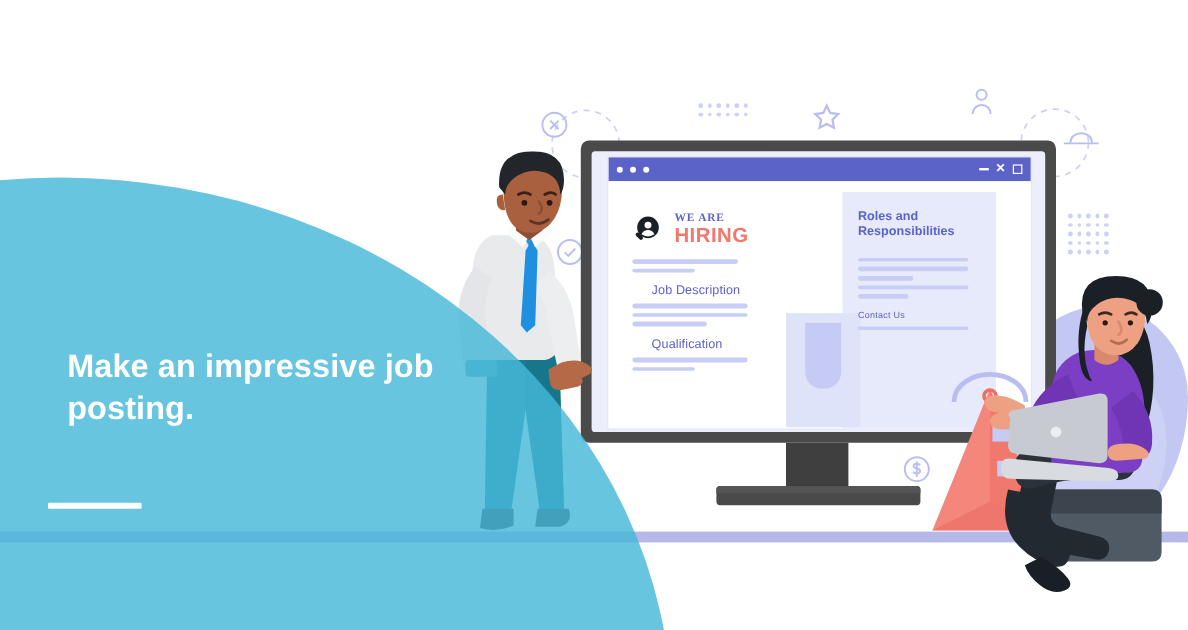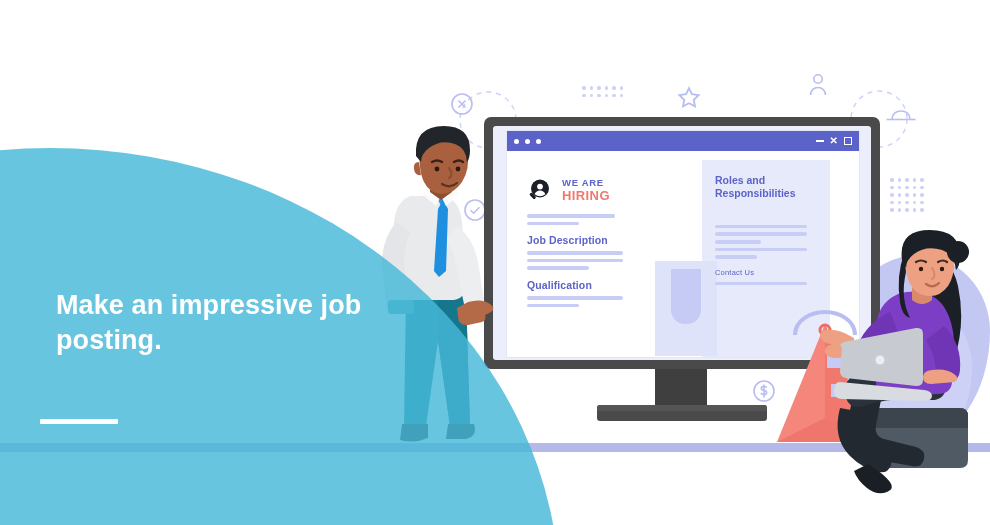--- a/index.html
+++ b/index.html
@@ -55,29 +55,29 @@
   
   .right-card{position:absolute;left:195px;top:9px;width:128px;height:197px;background:#e7eafb;}
   .doc-curl{position:absolute;left:148px;top:110px;width:62px;height:95px;background:#dfe3fa;}
   .doc-curl2{position:absolute;left:164px;top:118px;width:30px;height:55px;background:#c5cbf4;
              border-radius:0 0 14px 14px;}
 
   
   .lcol{position:absolute;left:20px;top:26px;width:120px;}
   .hiring-row{display:flex;align-items:center;gap:7px;}
   .mag-icon{width:28px;height:28px;flex:0 0 28px;position:relative;}
-  .we-are{font-size:9.5px;font-weight:bold;color:#5c63c8;letter-spacing:.7px;line-height:1.1;}
-  .hiring{font-size:13px;font-weight:bold;color:#f2786d;letter-spacing:.4px;line-height:1.15;}
-
-  .sec-h{font-size:10.5px;font-weight:bold;color:#5c63c8;margin:9px 0 5px;letter-spacing:.1px;}
+  .we-are{font-size:9.5px;font-weight:bold;color:#5c63c8;letter-spacing:.7px;line-height:1.1;font-family:Liberation Serif, serif;}
+  .hiring{font-size:17px;font-weight:bold;color:#f2786d;letter-spacing:.4px;line-height:1.15;}
+
+  .sec-h{font-size:10.5px;font-weight:normal;color:#5c63c8;margin:9px 16px 5px;letter-spacing:.1px;}
   .ln{height:3.6px;background:#c7cdf5;border-radius:2px;margin-bottom:4px;}
 
   
   .rcol{position:absolute;left:208px;top:23px;width:104px;}
-  .rhead{font-size:10.5px;font-weight:bold;color:#5c63c8;line-height:1.28;margin-bottom:24px;}
+  .rhead{font-size:10.5px;font-weight:bold;color:#5c63c8;line-height:1.28;margin-bottom:14px;}
   .contact{font-size:7.5px;font-weight:normal;color:#5c63c8;margin:9px 0 5px;letter-spacing:.2px;}
 
   
   .ico{stroke:#b9bef1;fill:none;stroke-width:1.6;}
   .dotgrid{display:grid;gap:4px;}
   .dg{width:3.5px;height:3.5px;border-radius:50%;background:#cdd1f6;}
 
   
   .man{left:370px;top:126px;width:150px;height:350px;}
   

